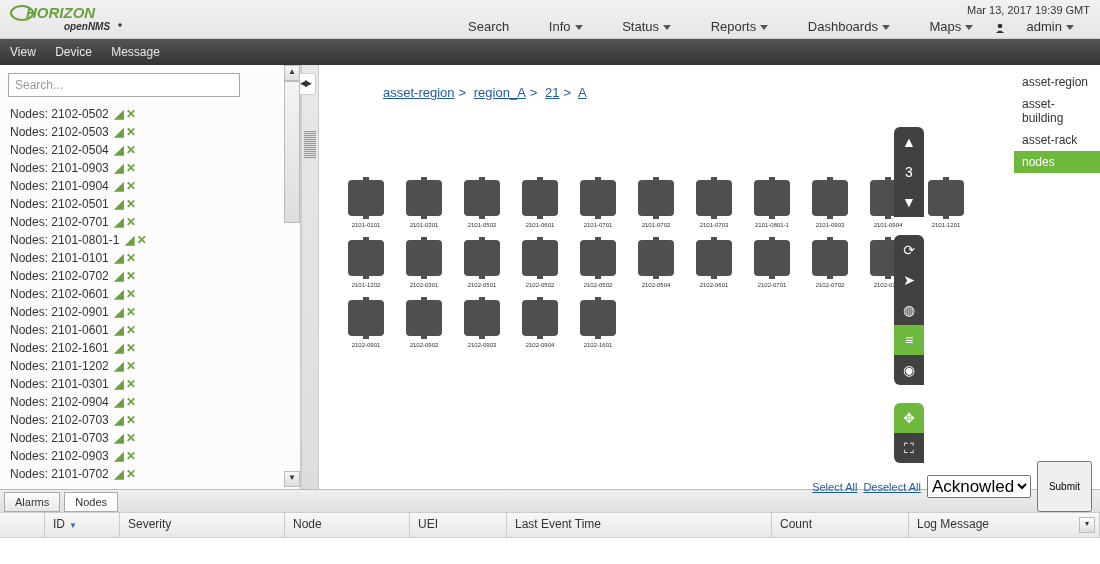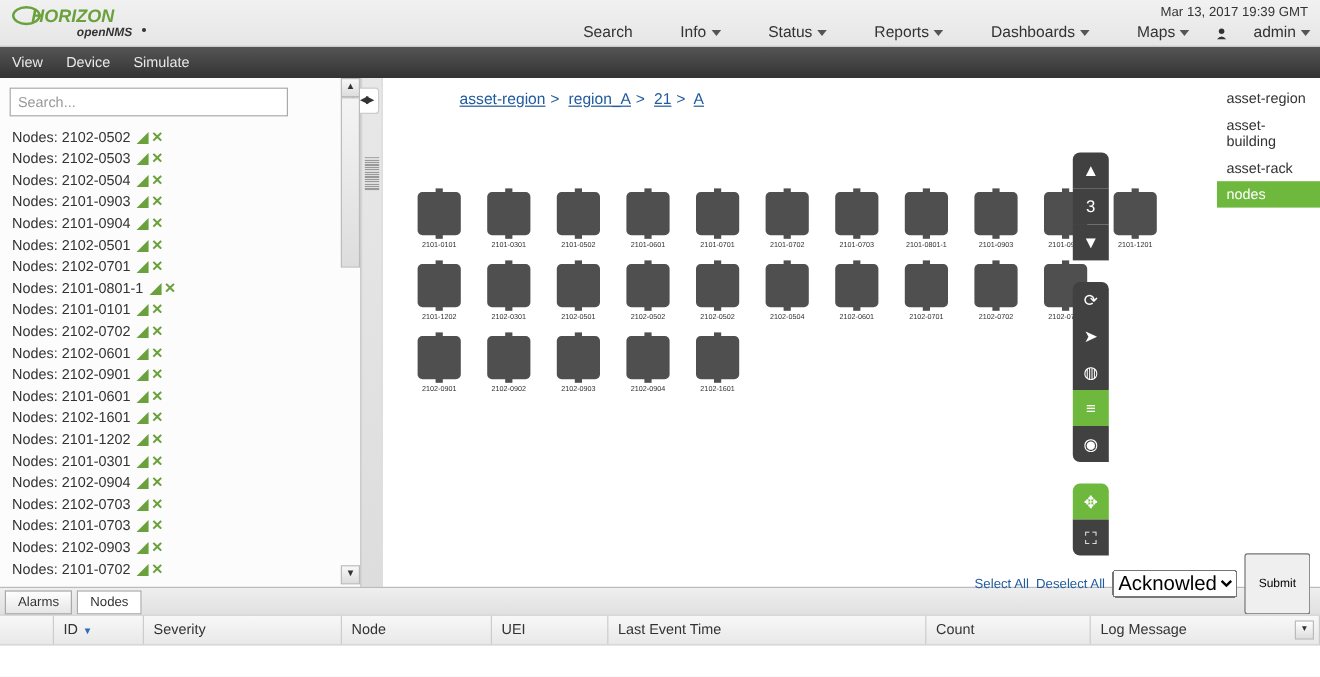--- a/index.html
+++ b/index.html
@@ -1,38 +1,38 @@
 <!DOCTYPE html>
 <html><head>
 <meta charset="utf-8">
 <style>
 html,body{margin:0;padding:0;font-family:Helvetica,Arial,sans-serif;font-size:12px;color:#333;width:1100px;height:564px;overflow:hidden;background:#e8e8e8}
 .topbar{height:38px;background:linear-gradient(#f1f1f1,#e6e6e6);border-bottom:1px solid #ccc;position:relative}
 .logo{position:absolute;left:8px;top:4px}
 .logo-shape{display:inline-block}
 .timestamp{position:absolute;right:10px;top:4px;font-size:11px;font-weight:normal}
-.topnav{position:absolute;right:8px;bottom:4px;font-size:13px}
+.topnav{position:absolute;right:26px;bottom:4px;font-size:13px}
 .topnav span{margin-left:18px;color:#333;cursor:pointer}
 .caret{display:inline-block;width:0;height:0;border-left:4px solid transparent;border-right:4px solid transparent;border-top:5px solid #555;margin-left:4px;vertical-align:middle}
 .user-ic{display:inline-block;width:10px;height:10px;vertical-align:middle}
 .menubar{height:26px;background:linear-gradient(#555,#333);color:#e8e8e8;padding:0 10px;line-height:26px}
 .menubar span{margin-right:16px;cursor:pointer}
 .workarea{display:flex;height:424px;background:#fcfcfc}
 .leftpanel{width:300px;background:#fcfcfc;border-right:1px solid #ccc;overflow:hidden;position:relative}
 .searchbox{margin:8px;padding:4px 6px;width:218px;border:1px solid #aaa;background:#fff;color:#999;font-size:12px}
 .nodelist{overflow:hidden}
 .noderow{padding:0 10px;line-height:18px;white-space:nowrap;cursor:pointer}
 .noderow b{font-weight:normal}
 .ico{display:inline-block;width:10px;text-align:center;color:#6aa13c;margin-left:2px;font-weight:bold}
 .ico.x{color:#6aa13c}
 .splitter{width:16px;background:linear-gradient(#e8e8e8,#ddd);border-left:1px solid #ccc;border-right:1px solid #ccc;position:relative}
 .splitter .arrows{position:absolute;top:8px;left:-8px;width:20px;height:20px;background:#fff;border:1px solid #ccc;border-radius:3px;line-height:18px;text-align:center;font-size:9px;letter-spacing:-2px}
 .splitter .grip{position:absolute;top:66px;left:2px;width:12px;height:28px;background:repeating-linear-gradient(#999,#999 1px,#ddd 1px,#ddd 2px)}
 .mainarea{flex:1;position:relative;background:#fff}
-.breadcrumb{padding:10px 64px;font-size:13px}
+.breadcrumb{padding:20px 64px;font-size:13px}
 .breadcrumb a{color:#1f5a9e;text-decoration:underline;cursor:pointer}
 .breadcrumb .sep{color:#1f5a9e;margin:0 4px}
 .nodegrid{padding:60px 0 0 18px}
 .gridrow{display:flex;margin-bottom:12px}
 .tile{width:58px;text-align:center;margin-right:0}
 .tile .chip{width:36px;height:36px;background:#4f4f4f;margin:0 auto;border-radius:4px;position:relative}
 .tile .chip::before,.tile .chip::after{content:"";position:absolute;width:6px;height:6px;background:#4f4f4f}
 .tile .chip::before{top:-3px;left:15px}
 .tile .chip::after{bottom:-3px;left:15px}
 .tile .lbl{font-size:6px;color:#333;margin-top:6px;white-space:nowrap}
@@ -44,21 +44,21 @@
 .tl.first{border-top-left-radius:6px;border-top-right-radius:6px}
 .tl.num{font-size:14px}
 .tlgap{height:18px}
 .tl.green{background:#6fb83e}
 .tl.last{border-bottom-left-radius:6px}
 .vscroll{position:absolute;right:0;top:90px;bottom:0;width:18px}
 .tabs-bottom{height:22px;background:linear-gradient(#efefef,#e0e0e0);border-top:1px solid #bbb;display:flex;align-items:flex-end;position:relative}
 .btab{padding:3px 10px;border:1px solid #aaa;background:linear-gradient(#fefefe,#e6e6e6);margin-left:4px;cursor:pointer;font-size:11px}
 .btab.active{background:#fff}
 .rightctl{position:absolute;right:8px;display:flex;align-items:center;gap:6px;font-size:11px}
-.rightctl a{color:#1f5a9e;cursor:pointer}
+.rightctl a{color:#1f5a9e;text-decoration:underline;cursor:pointer}
 .rightctl select{font-size:17px;width:104px}
 .rightctl button{font-size:10px;padding:18px 10px}
 .gridhead{height:24px;background:linear-gradient(#f8f8f8,#e8e8e8);border-top:1px solid #ccc;border-bottom:1px solid #ccc;display:flex}
 .gh{border-right:1px solid #ccc;padding:4px 8px;font-size:12px}
 .gh.sort::after{content:"▼";font-size:8px;color:#2a6fb5;margin-left:4px}
 .gh:last-child{flex:1;position:relative}
 .gh .dd{position:absolute;right:4px;top:4px;width:14px;height:14px;border:1px solid #bbb;background:linear-gradient(#fff,#ddd);font-size:8px;text-align:center;line-height:12px}
 .gridbody{height:30px;background:#fff}
 </style>
 </head>
@@ -87,21 +87,21 @@
           <path d="M1 10 Q5 5 9 10 Z" fill="#333"></path>
         </svg>
       <span>admin</span><i class="caret"></i>
     </span>
   </div>
 </div>
 
 <div class="menubar">
   <span>View</span>
   <span>Device</span>
-  <span>Simulate</span>
+  <span>Message</span>
 </div>
 
 <div class="workarea">
   <div class="leftpanel">
     <div class="searchbox">Search...</div>
     <div class="nodelist" id="nodelist">
         <div class="noderow"><b>Nodes:</b> 2102-0502 <span class="ico">◢</span><span class="ico x">✕</span></div>
         <div class="noderow"><b>Nodes:</b> 2102-0503 <span class="ico">◢</span><span class="ico x">✕</span></div>
         <div class="noderow"><b>Nodes:</b> 2102-0504 <span class="ico">◢</span><span class="ico x">✕</span></div>
         <div class="noderow"><b>Nodes:</b> 2101-0903 <span class="ico">◢</span><span class="ico x">✕</span></div>

